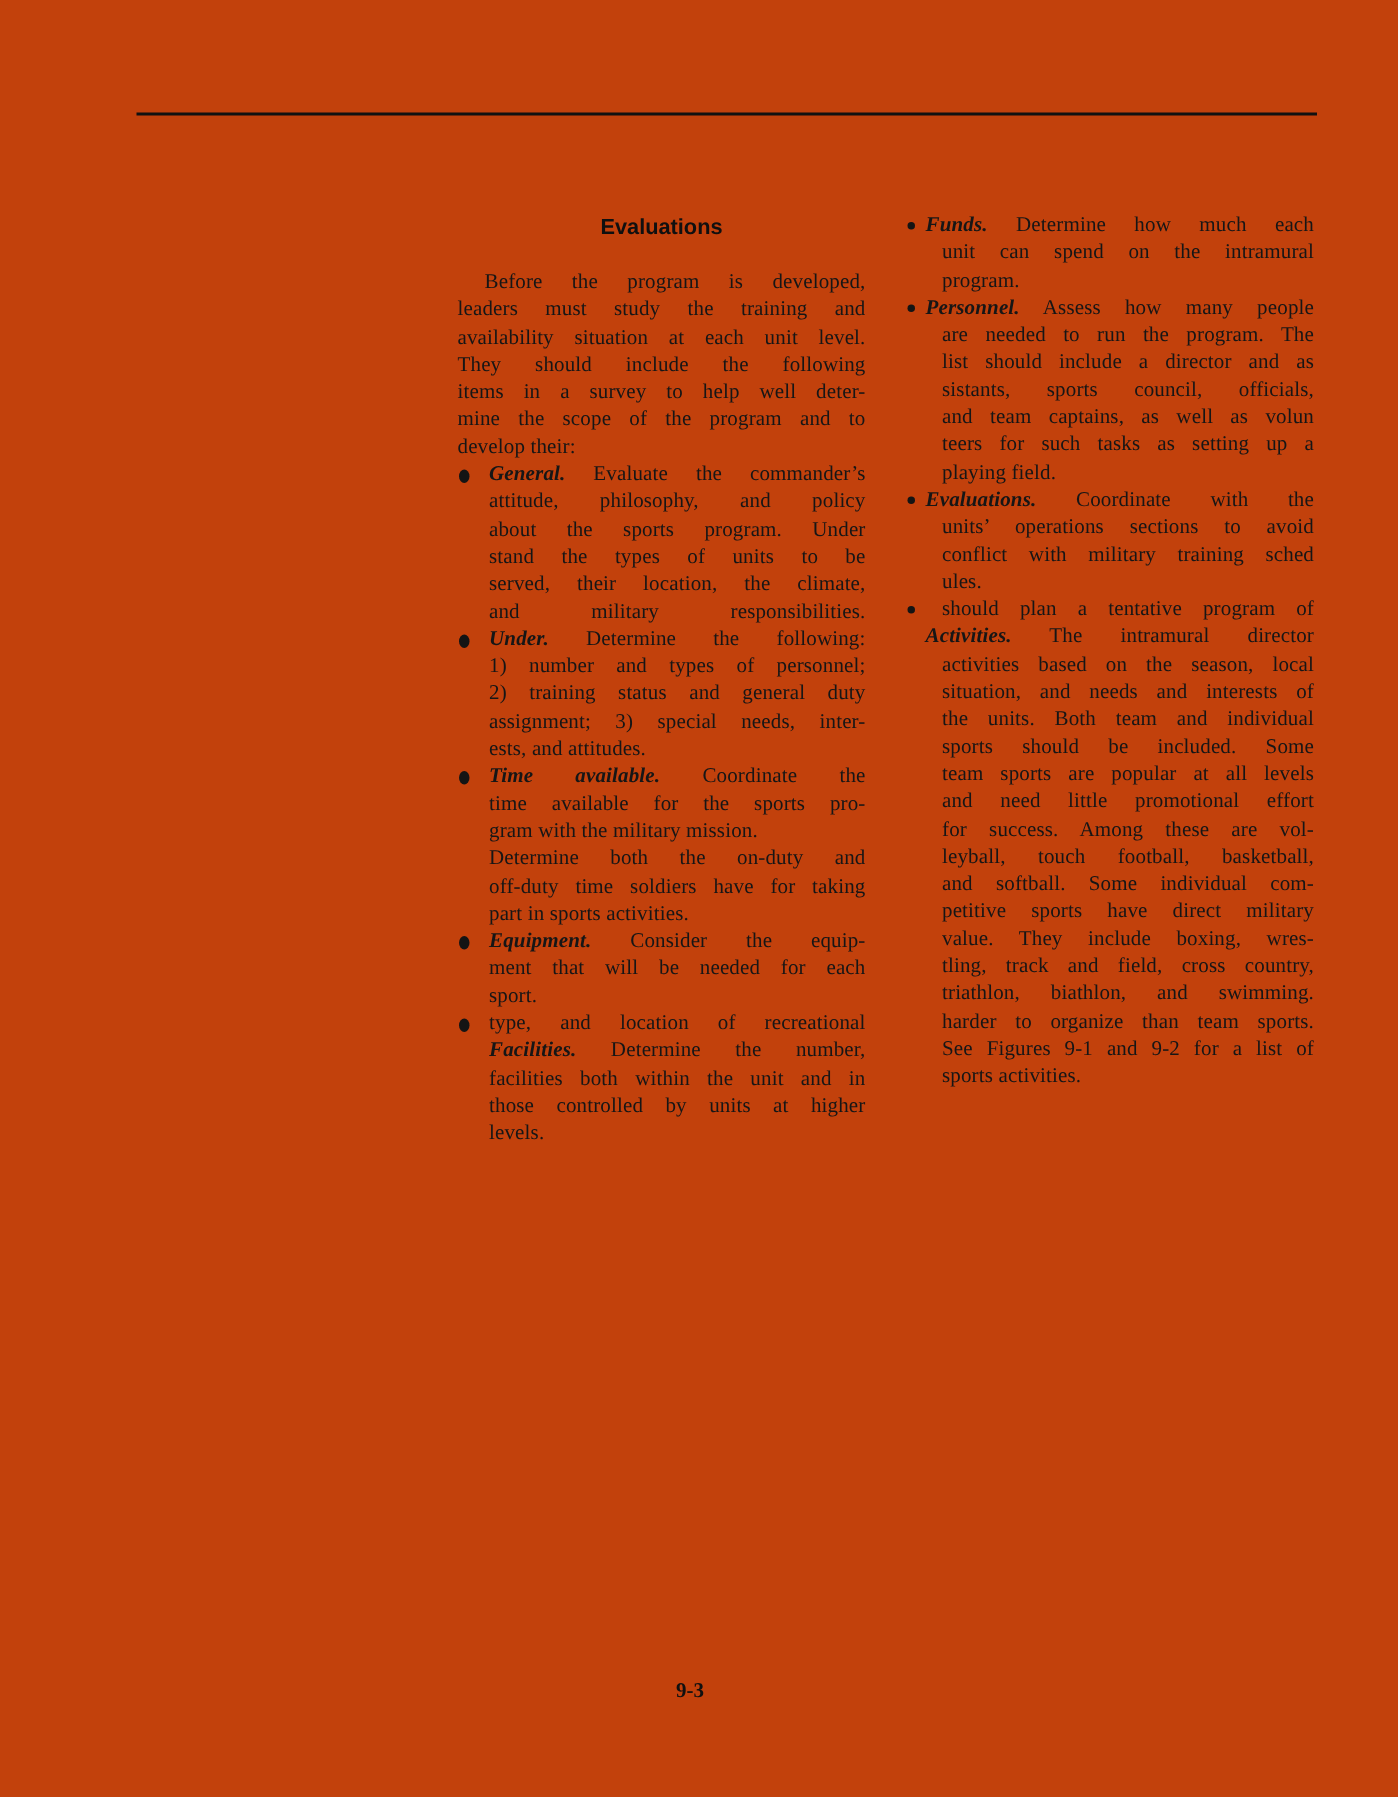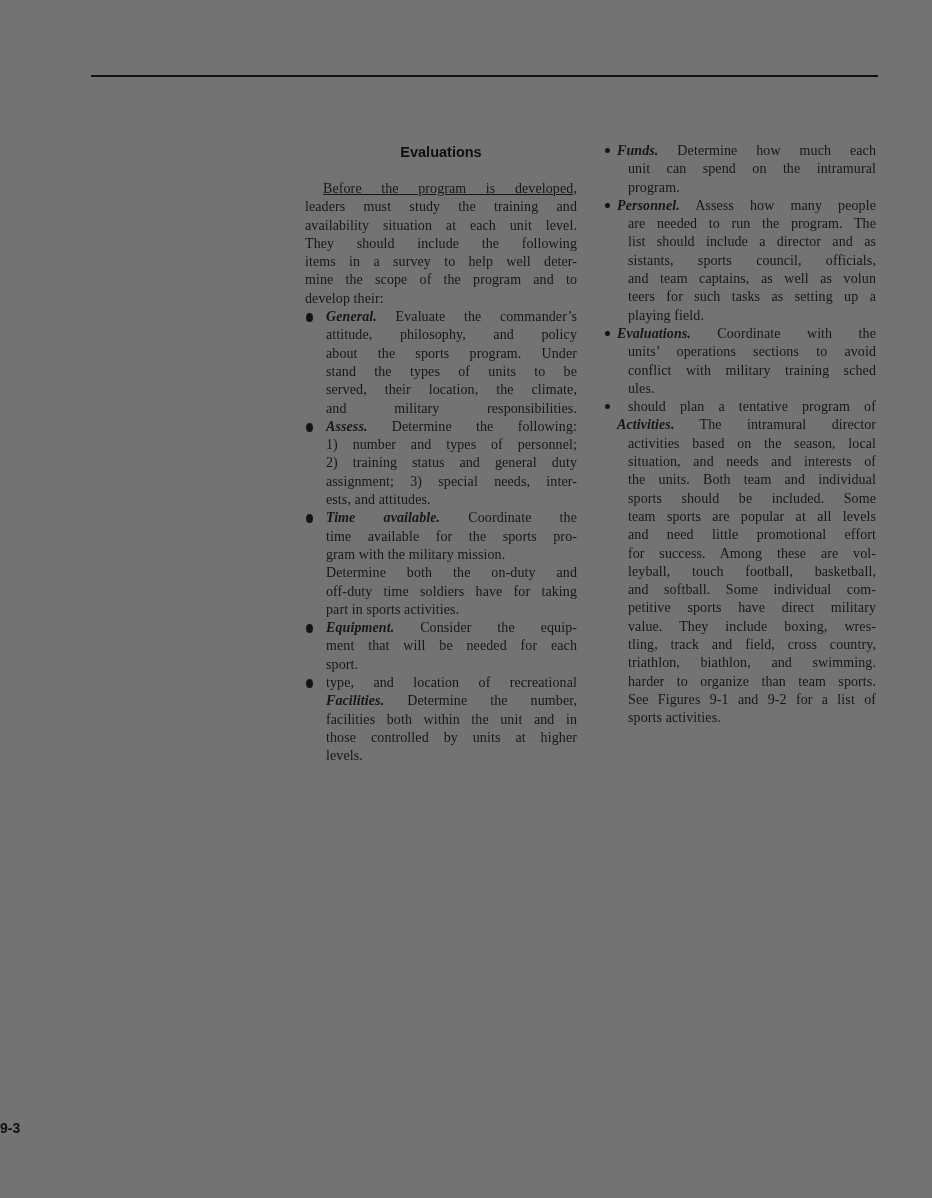--- a/index.html
+++ b/index.html
@@ -1,19 +1,19 @@
 <!DOCTYPE html>
 <html><head>
 <meta charset="utf-8">
 <style>
   html, body { margin: 0; padding: 0; background: #e8e8e8; }
   .page {
     position: relative;
     width: 932px; height: 1198px;
-    background: #737373;
+    background: #c2410c;
     font-family: "Liberation Serif", serif;
     color: #161616;
     overflow: hidden;
   }
   .top-rule {
     position: absolute;
     left: 91px; top: 75px;
     width: 787px; height: 2px;
     background: #111111;
   }
@@ -32,37 +32,38 @@
   }
   .line {
     white-space: nowrap;
     letter-spacing: 0.1px;
   }
   .line.jl {
     text-align: justify;
     text-align-last: justify;
     text-justify: inter-word;
   }
-  .line.ind { text-indent: 18px; text-decoration: underline; }
+  .line.ind { text-indent: 18px; }
 
   .bullet-item { position: relative; }
   .col-left  .bullet-item { padding-left: 21px; }
   .col-right .bullet-item { padding-left: 23px; }
   .col-right .bullet-item .line.first { margin-left: -11px; }
 
   .marker { position: absolute; left: 1px; background: #141414; border-radius: 50%; }
   .col-left  .marker { top: 5px;  width: 7px; height: 9px; }
   .col-right .marker { top: 6px;  width: 5px; height: 5px; left: 0; }
 
   .term { font-weight: bold; font-style: italic; }
 
   .page-number {
     position: absolute;
     left: 0; right: 12px; top: 1120px;
-    font-family: Liberation Sans, sans-serif;
+    text-align: center;
+    font-family: Liberation Serif, serif;
     font-weight: bold;
     font-size: 14px;
     color: #101010;
   }
 </style>
 </head>
 <body>
 
 <div class="page">
   <div class="top-rule"></div>
@@ -83,21 +84,21 @@
           <span class="marker"></span>
           <div class="line first jl"><span class="term">General.</span> Evaluate the commander’s</div>
           <div class="line jl">attitude, philosophy, and policy</div>
           <div class="line jl">about the sports program.  Under</div>
           <div class="line jl">stand the types of units to be</div>
           <div class="line jl">served, their location, the climate,</div>
           <div class="line jl">and military responsibilities.</div>
         </div>
         <div class="bullet-item">
           <span class="marker"></span>
-          <div class="line first jl"><span class="term">Assess.</span> Determine the following:</div>
+          <div class="line first jl"><span class="term">Under.</span> Determine the following:</div>
           <div class="line jl">1) number and types of personnel;</div>
           <div class="line jl">2) training status and general duty</div>
           <div class="line jl">assignment; 3) special needs, inter-</div>
           <div class="line">ests, and attitudes.</div>
         </div>
         <div class="bullet-item">
           <span class="marker"></span>
           <div class="line first jl"><span class="term">Time available.</span> Coordinate the</div>
           <div class="line jl">time available for the sports pro-</div>
           <div class="line">gram with the military mission.</div>

